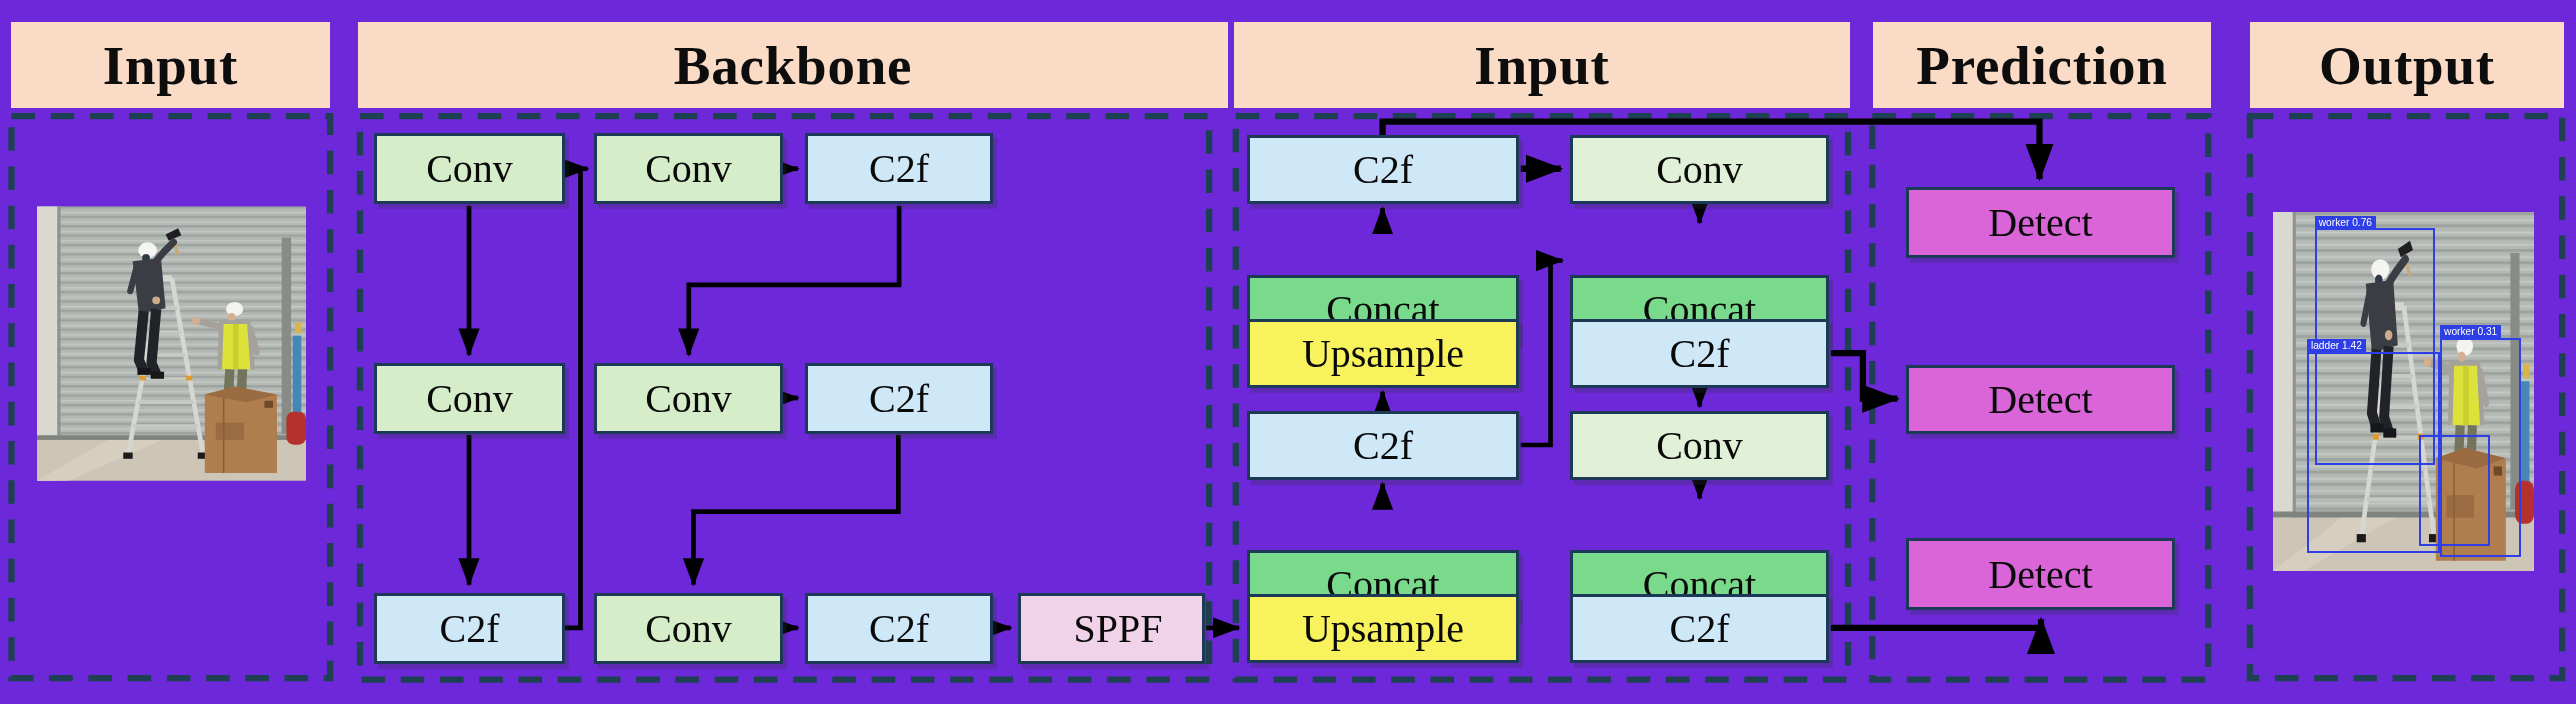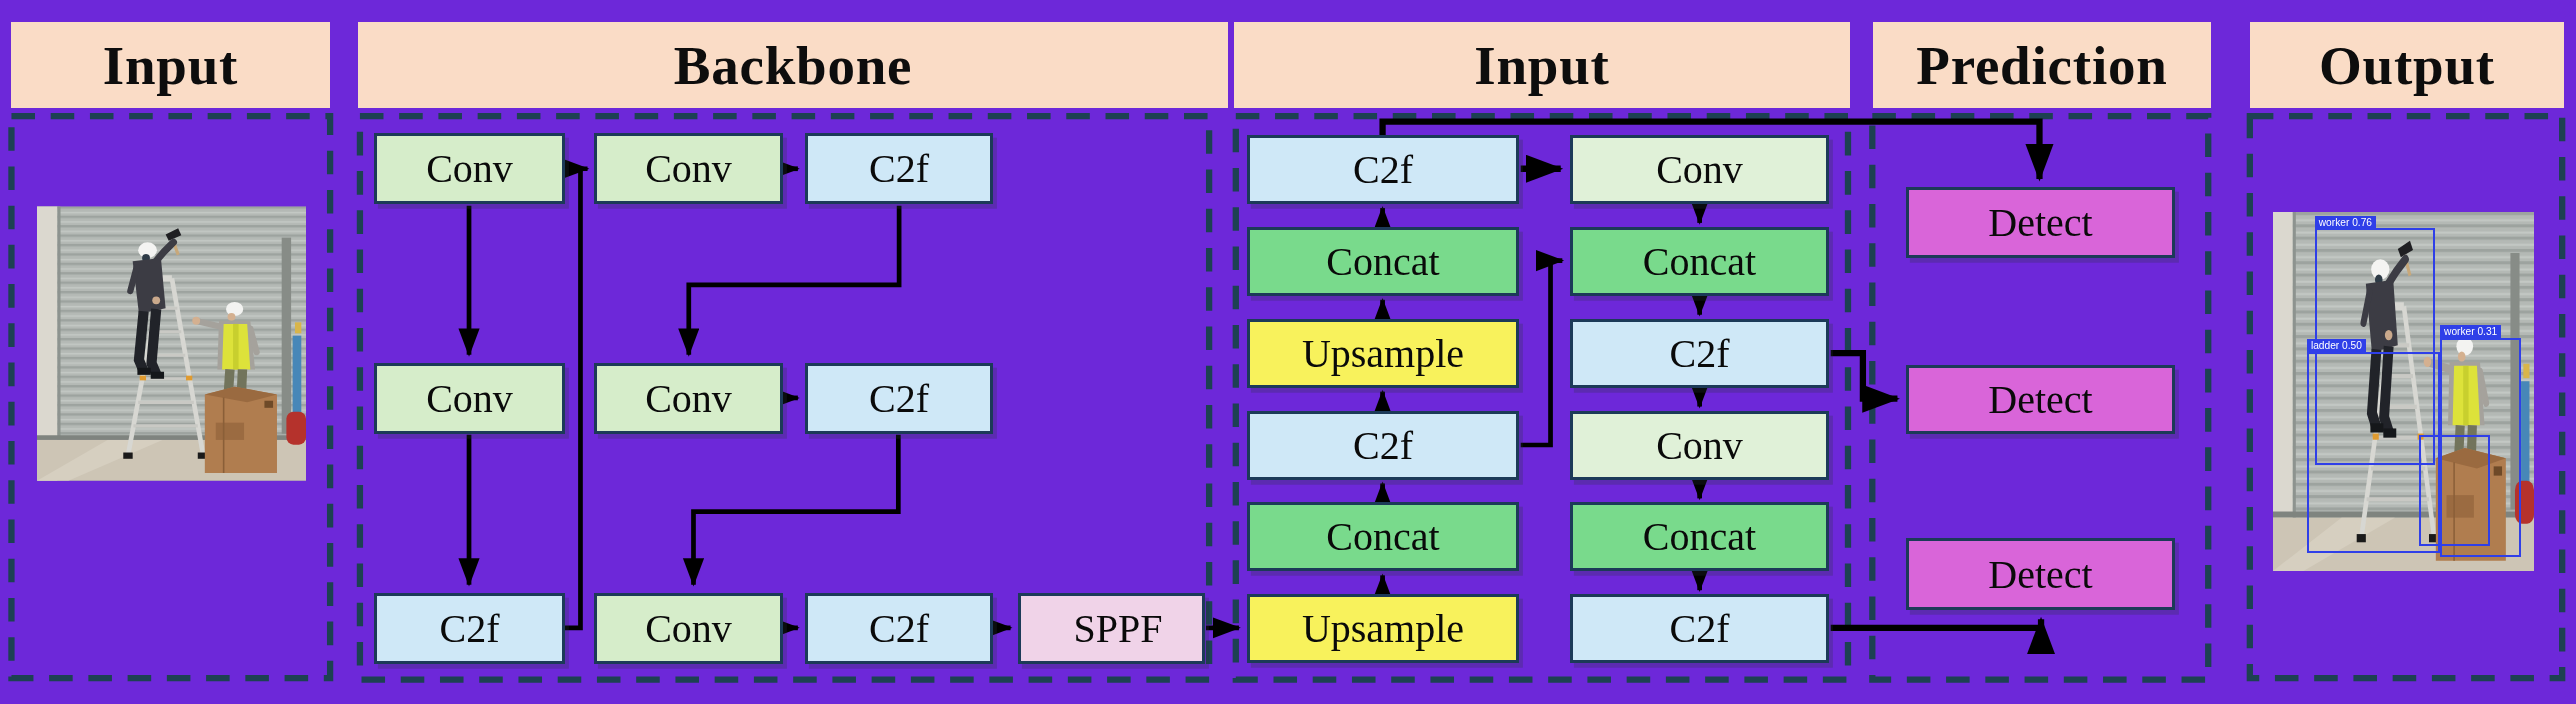--- a/index.html
+++ b/index.html
@@ -8,21 +8,21 @@
   svg.layer{position:absolute;left:0;top:0;pointer-events:none;}
   .band{position:absolute;box-sizing:border-box;height:86px;top:22px;
         background:var(--header-bg);display:flex;align-items:center;justify-content:center;
         font-weight:bold;font-size:55px;color:#0d0d0d;letter-spacing:0.8px;}
   .node{position:absolute;box-sizing:border-box;border:3.9px solid var(--node-border);
         display:flex;align-items:center;justify-content:center;
         font-size:40px;color:#0a0a0a;box-shadow:3.9px 4.7px 0 rgba(45,50,60,.25);}
   .conv{background:var(--conv);}
   .conv-light{background:var(--conv-light);}
   .c2f{background:var(--c2f);}
-  .concat{background:var(--concat);}
+  .concat{background:var(--concat);margin-top:48px;}
   .upsample{background:var(--upsample);}
   .sppf{background:var(--sppf);padding-left:13px;}
   .detect{background:var(--detect);text-align:right;}
   .photo{position:absolute;overflow:hidden;}
   .photo svg{display:block;}
   .bbox{position:absolute;box-sizing:border-box;border:2.4px solid var(--bbox-blue);}
   .bbox-chip{position:absolute;background:var(--bbox-blue);color:#fff;
              font-family:"Liberation Sans","DejaVu Sans",sans-serif;font-size:10.2px;
              line-height:13.3px;padding:0 4px;white-space:nowrap;z-index:5;}
 </style>
@@ -187,17 +187,17 @@
   <div class="photo" style="left:2273px;top:212px;width:261px;height:359px;">
     <svg width="261" height="359" preserveAspectRatio="none" viewBox="0 0 333 457">
         <use href="#scene" width="333" height="457"></use>
       </svg>
     <div class="bbox" style="left:16%;top:4.5%;width:46%;height:66%;"></div>
     <div class="bbox" style="left:64%;top:35%;width:31%;height:61%;"></div>
     <div class="bbox" style="left:13%;top:39%;width:51%;height:56%;"></div>
     <div class="bbox" style="left:56%;top:62%;width:27%;height:31%;"></div>
     <div class="bbox-chip" style="left:16%;top:1%;">worker 0.76</div>
     <div class="bbox-chip" style="left:64%;top:31.5%;">worker 0.31</div>
-    <div class="bbox-chip" style="left:13%;top:35.5%;">ladder 0.50</div>
+    <div class="bbox-chip" style="left:13%;top:35.5%;">ladder 1.42</div>
   </div>
 
 </div>
 
 
 </body></html>

